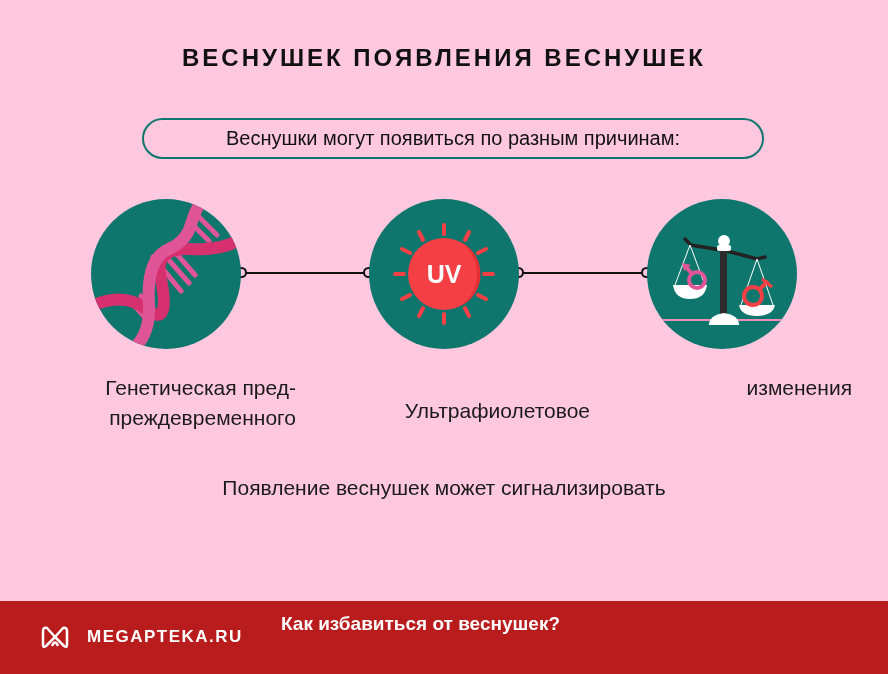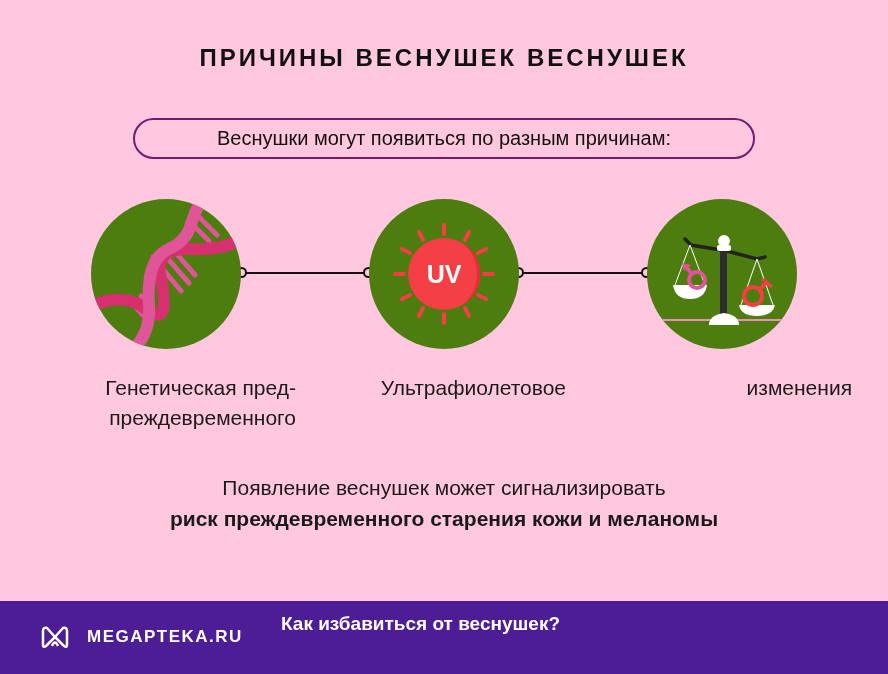--- a/index.html
+++ b/index.html
@@ -9,70 +9,70 @@
       font-family: "Liberation Sans", "DejaVu Sans", sans-serif;
       color: #1a1a1a;
       position: relative;
     }
     .title {
       position: absolute; top: 44px; left: 0; width: 888px;
       text-align: center; font-weight: 700; font-size: 24px;
       letter-spacing: 3px; color: #111;
     }
     .pill {
-      position: absolute; top: 118px; left: 133px; width: 622px; height: 41px;
-      border: 2px solid #701a75; border-radius: 21px;
+      position: absolute; top: 118px; left: 142px; width: 622px; height: 41px;
+      border: 2px solid #0f766e; border-radius: 21px;
       display: flex; align-items: center; justify-content: center;
       font-size: 20px; color: #111;
     }
     .circle {
       position: absolute; width: 150px; height: 150px; border-radius: 50%;
-      background: #4d7c0f; overflow: hidden;
+      background: #0f766e; overflow: hidden;
     }
     .c1 { left: 91px; top: 199px; }
     .c2 { left: 369px; top: 199px; }
     .c3 { left: 647px; top: 199px; }
     .circle svg { position: absolute; left: 0; top: 0; }
     .connector {
       position: absolute; height: 2px; background: #111; top: 272px;
     }
     .dot {
       position: absolute; width: 11px; height: 11px; border-radius: 50%;
       border: 2px solid #111; background: #ffc8df; top: 267px;
     }
     .label {
       position: absolute; top: 373px; width: 260px; text-align: right;
       font-size: 21px; line-height: 30px; color: #1a1a1a;
     }
     .l1 { left: 36px; }
-    .l2 { left: 306px; }
+    .l2 { left: 330px; margin-top: 23px; }
     .l3 { left: 592px; }
     .body-text {
       position: absolute; top: 472px; left: 0; width: 888px;
       text-align: center; font-size: 21px; line-height: 31px; color: #1a1a1a;
     }
     .body-text b { font-weight: 700; }
     .footer {
       position: absolute; left: 0; top: 601px; width: 888px; height: 73px;
-      background: #4c1d95; display: flex; align-items: center;
+      background: #b91c1c; display: flex; align-items: center;
     }
     .logo { position: absolute; left: 40px; top: 24px; }
     .brand {
       position: absolute; left: 87px; top: 26px; color: #fff;
       font-weight: 700; font-size: 17px; letter-spacing: 1.5px;
     }
     .footer-link {
       position: absolute; left: 281px; top: 12px; color: #fff;
       font-weight: 700; font-size: 19px;
     }
   </style>
 </head>
 <body>
 
-<div class="title">ПРИЧИНЫ ВЕСНУШЕК ВЕСНУШЕК</div>
+<div class="title">ВЕСНУШЕК ПОЯВЛЕНИЯ ВЕСНУШЕК</div>
 
 <div class="pill">
   <span>Веснушки могут появиться по разным причинам:</span>
 </div>
 
 <div class="connector" style="left:241px;width:128px;"></div>
 <div class="dot" style="left:236px;"></div>
 <div class="dot" style="left:363px;"></div>
 <div class="connector" style="left:519px;width:128px;"></div>
 <div class="dot" style="left:513px;"></div>
@@ -151,21 +151,20 @@
 </div>
 <div class="label l2">
   <div>Ультрафиолетовое</div>
 </div>
 <div class="label l3">
   <div>изменения</div>
 </div>
 
 <div class="body-text">
   <div>Появление веснушек может сигнализировать</div>
-  <div><b>риск преждевременного старения кожи и меланомы</b></div>
 </div>
 
 <div class="footer">
   <svg class="logo" width="30" height="24" viewBox="0 0 30 24">
     <path d="M3 20 L3 6 Q3 2 7 3 L15 12 L23 3 Q27 2 27 6 L27 20 Q27 23 24 21 L15 12 L6 21 Q3 23 3 20Z" fill="none" stroke="#fff" stroke-width="2.5" stroke-linejoin="round"></path>
     <path d="M12 21 Q15 14 18 21" fill="none" stroke="#fff" stroke-width="2.5"></path>
   </svg>
   <span class="brand">MEGAPTEKA.RU</span>
   <span class="footer-link">Как избавиться от веснушек?</span>
 </div>

